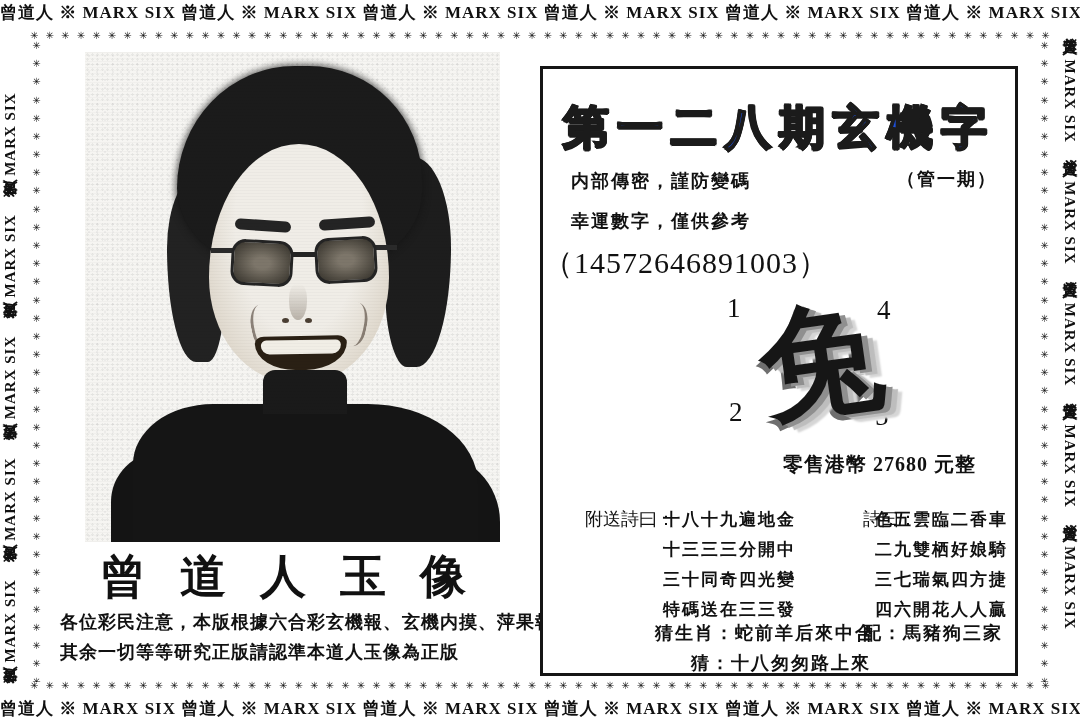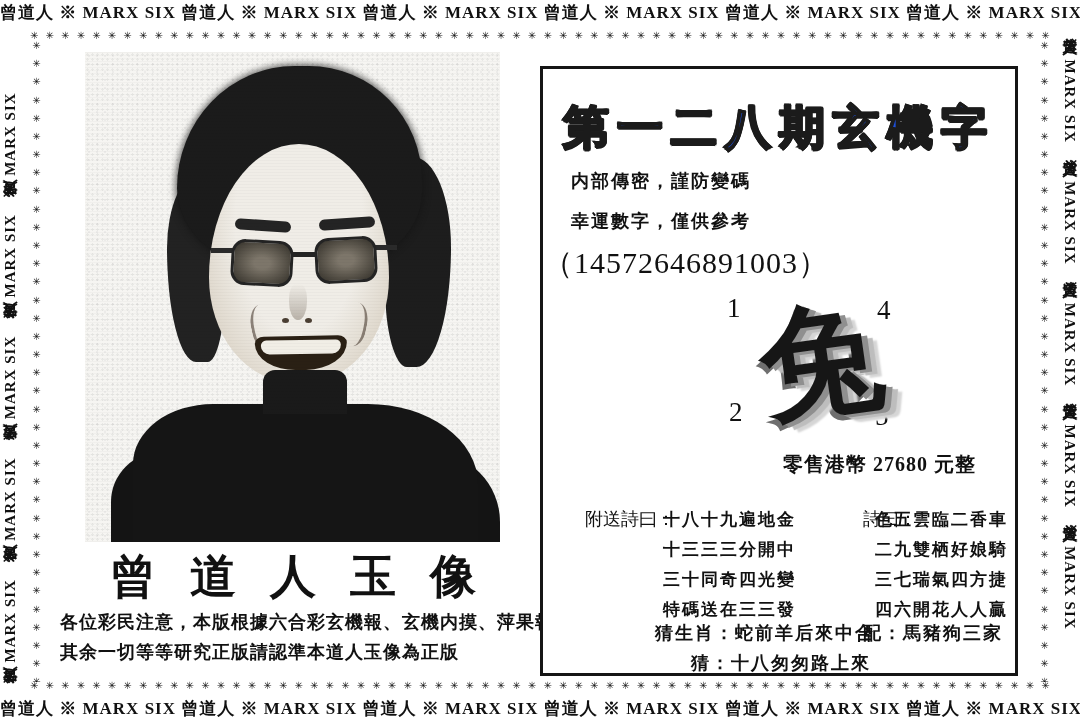--- a/index.html
+++ b/index.html
@@ -72,21 +72,21 @@
   .chin { position:absolute; left:196px; top:326px; width:36px; height:8px;
     border-bottom:2px solid rgba(80,66,52,.4); border-radius:50%; }
   .collar { position:absolute; left:178px; top:318px; width:84px; height:44px;
     background:#1a1a1a; border-radius:12px 12px 0 0; }
   .sweater { position:absolute; left:48px; top:352px; width:345px; height:140px;
     background:#151515; border-radius:80px 110px 0 0 / 60px 80px 0 0; }
   .shoulder { position:absolute; left:26px; top:400px; width:389px; height:92px; background:#141414;
     border-radius:50px 70px 0 0; }
 
   
-  #caption { position:absolute; left:70px; top:546px; width:450px; text-align:center;
+  #caption { position:absolute; left:70px; top:546px; width:450px; 
     font-size:46px; font-weight:bold; letter-spacing:34px; padding-left:30px;
     font-family:"Liberation Serif", serif; white-space:nowrap; }
   .notice { position:absolute; left:60px; font-size:18px; font-weight:600; letter-spacing:1px;
     white-space:nowrap; font-family:"Liberation Serif", serif; }
   #notice1 { top:610px; } #notice2 { top:640px; }
 
   
   #tipbox { position:absolute; left:540px; top:66px; width:478px; height:610px;
     border:3px solid #151515; background:#fff; }
   #tip-title { position:absolute; left:0; right:0; top:16px; text-align:center;
@@ -166,20 +166,21 @@
     <div class="sweater"></div>
     <div class="collar"></div>
   </div>
   <div id="caption">曾道人玉像</div>
   <div id="notice1" class="notice">各位彩民注意，本版根據六合彩玄機報、玄機内摸、萍果報</div>
   <div id="notice2" class="notice">其余一切等等研究正版請認準本道人玉像為正版</div>
 
   <div id="tipbox">
     <div id="tip-title">第一二八期玄機字</div>
     <div id="secrecy" class="tip-line">内部傳密，謹防變碼</div>
+    <div id="period" class="tip-line">（管一期）</div>
     <div id="lucky" class="tip-line">幸運數字，僅供參考</div>
     <div id="lucky-numbers">（14572646891003）</div>
 
     <div id="zodiac">
       <div id="num-tl" class="corner-num">1</div>
       <div id="num-tr" class="corner-num">4</div>
       <div id="num-bl" class="corner-num">2</div>
       <div id="num-br" class="corner-num">5</div>
       <div id="zodiac-char">兔</div>
     </div>

